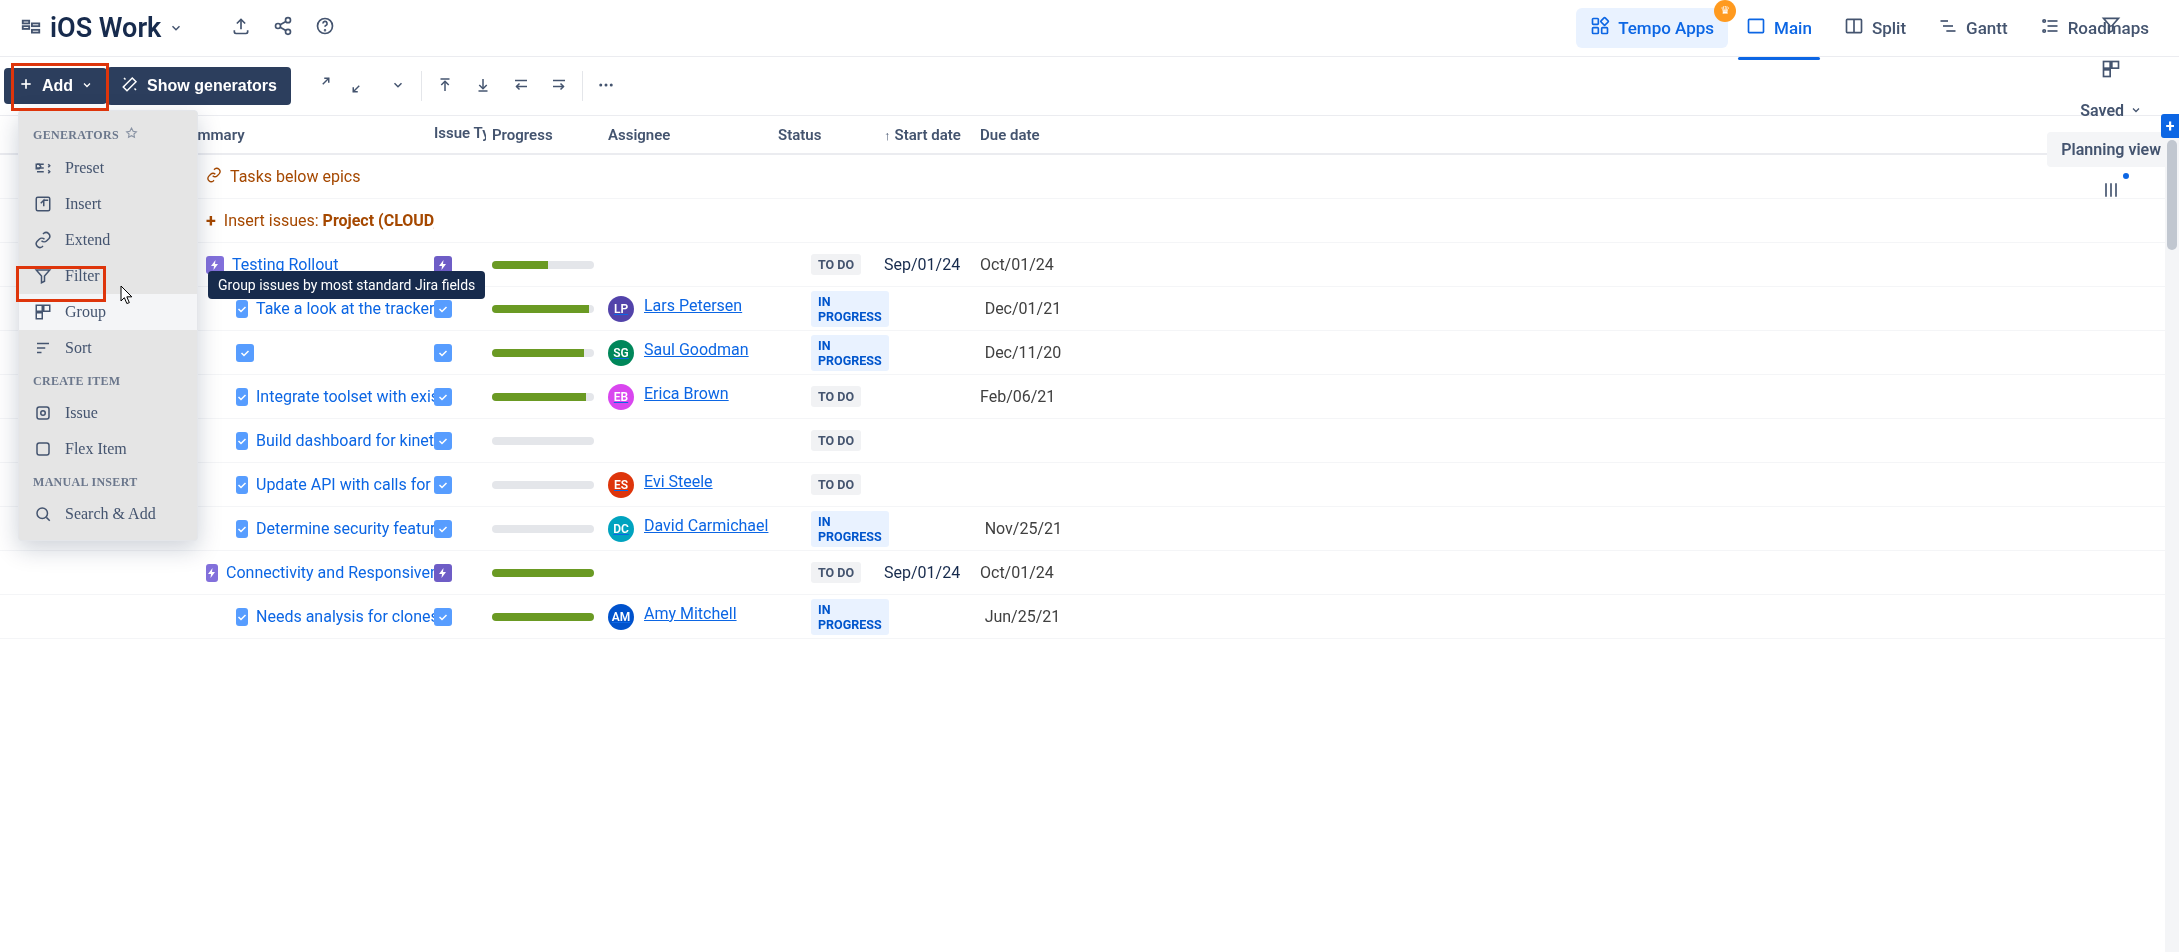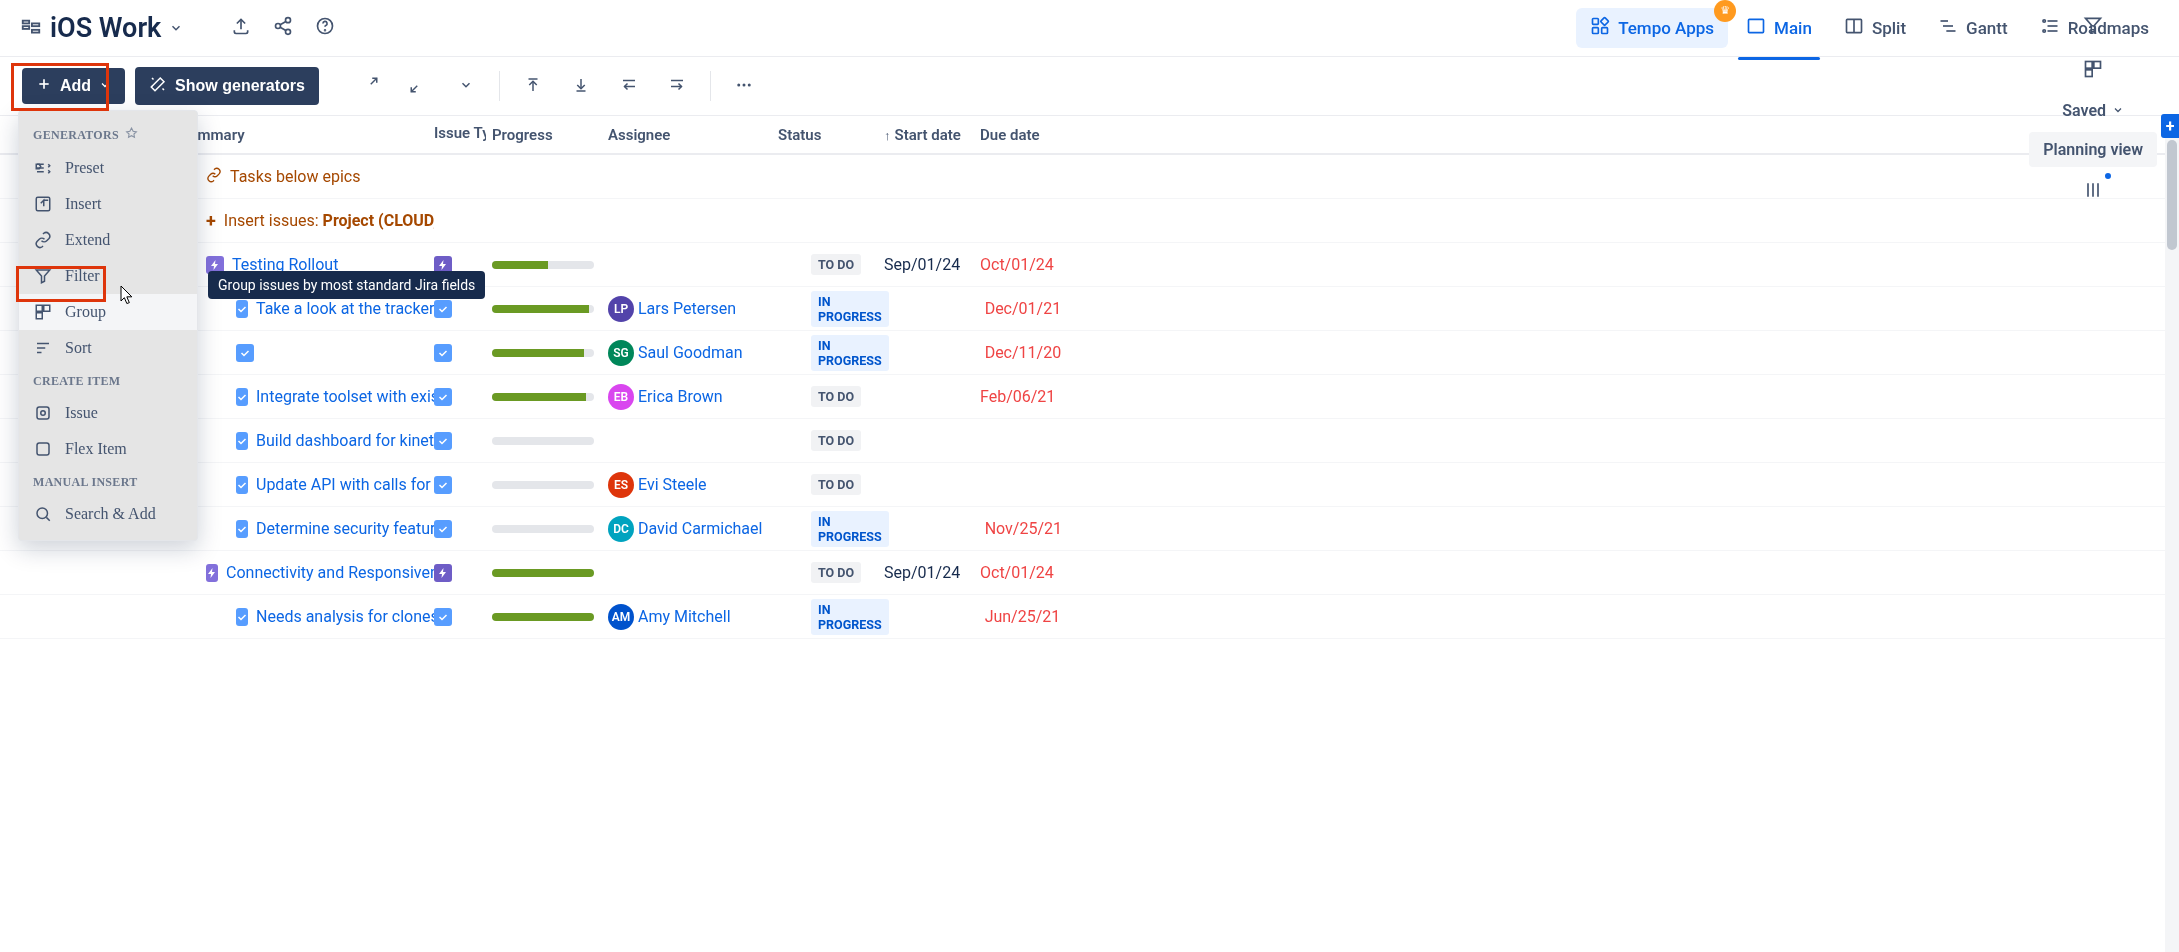--- a/index.html
+++ b/index.html
@@ -70,22 +70,21 @@
     content: "";
     position: absolute;
     bottom: -12px; left: 6px; right: 6px;
     height: 3px; background: #0c66e4;
     border-radius: 2px;
   }
   .divider-h { height: 1px; background: #ebecf0; }
   .toolbar {
     display: flex;
     align-items: center;
-    padding: 10px 22px;
-    gap: 10px;
+    padding: 10px 4px;
     position: relative;
     height: 58px;
     justify-content: space-between;
   }
   .btn {
     display: inline-flex; align-items: center; gap: 8px;
     border-radius: 4px;
     font-size: 16px;
     font-weight: 600;
     padding: 8px 14px;
@@ -148,24 +147,24 @@
   }
   .row .cell-summary {
     display:flex; align-items:center; gap:8px;
     flex: 0 0 434px;
     overflow: hidden;
     white-space: nowrap;
     font-size: 16px;
   }
   .row .cell-type { flex:0 0 58px; display:flex; align-items:center; }
   .row .cell-progress { flex:0 0 116px; display:flex; align-items:center; }
-  .row .cell-assignee { flex:0 0 170px; display:flex; align-items:center; gap:4px; font-size:16px; color:#0c66e4; }
+  .row .cell-assignee { flex:0 0 170px; display:flex; align-items:flex-start; gap:10px; font-size:16px; color:#0c66e4;text-decoration:underline; }
   .row .cell-status { flex:0 0 106px;padding-left:33px; }
   .row .cell-start { flex:0 0 96px; font-size:16px; color:#172b4d; }
-  .row .cell-due { flex:0 0 80px; font-size:16px; color:#ef4444; }
+  .row .cell-due { flex:0 0 80px; font-size:16px; color:#404040; }
   .indent-0 { padding-left: 206px; }
   .indent-1 { padding-left: 236px; }
   .link-text { color: #0c66e4; cursor:pointer; }
   .brown-text { color: #a54800; }
   .epic-icon {
     width:18px; height:18px; background:#8270db; border-radius:3px;
     display:inline-flex; align-items:center; justify-content:center; color:#fff;
   }
   .task-icon {
     width:18px; height:18px; background:#579dff; border-radius:3px;

